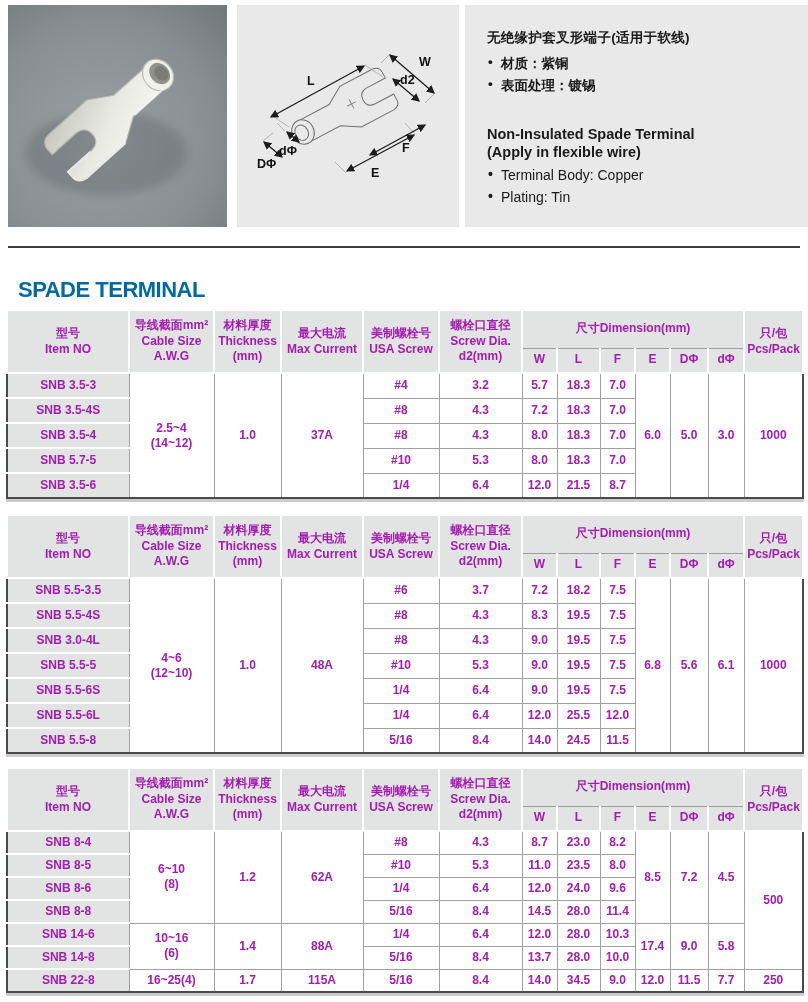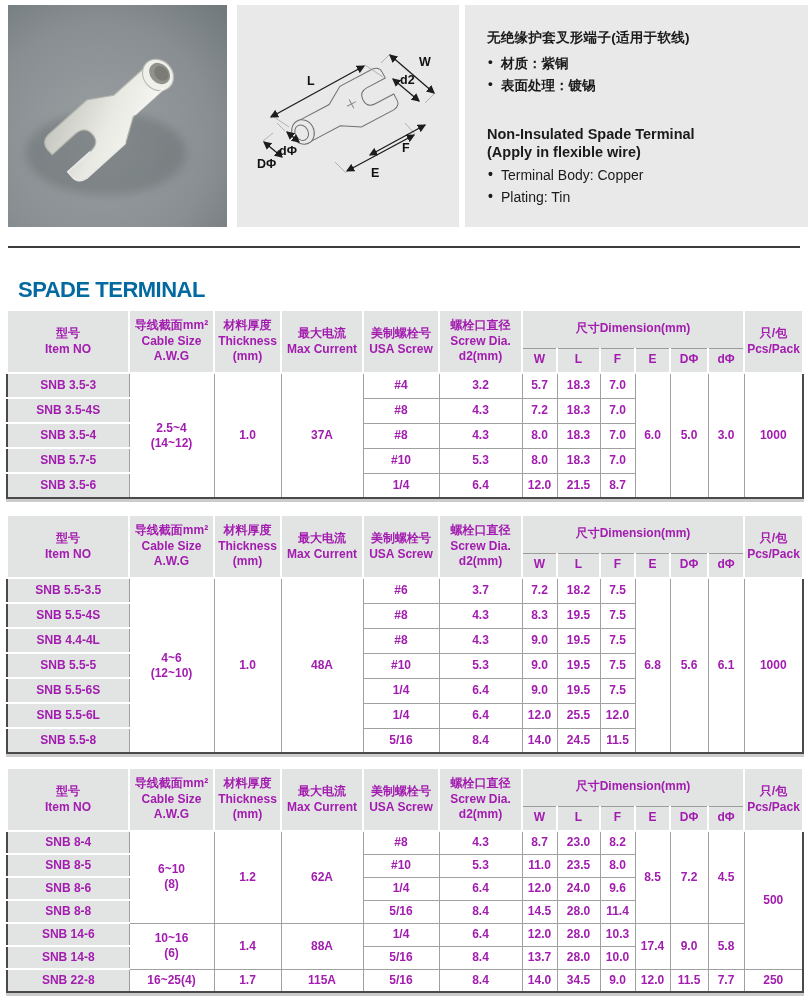--- a/index.html
+++ b/index.html
@@ -286,21 +286,21 @@
       </tr>
       <tr>
         <td class="item">SNB 5.5-4S</td>
         <td>#8</td>
         <td>4.3</td>
         <td>8.3</td>
         <td>19.5</td>
         <td>7.5</td>
       </tr>
       <tr>
-        <td class="item">SNB 4.4-4L</td>
+        <td class="item">SNB 3.0-4L</td>
         <td>#8</td>
         <td>4.3</td>
         <td>9.0</td>
         <td>19.5</td>
         <td>7.5</td>
       </tr>
       <tr>
         <td class="item">SNB 5.5-5</td>
         <td>#10</td>
         <td>5.3</td>

